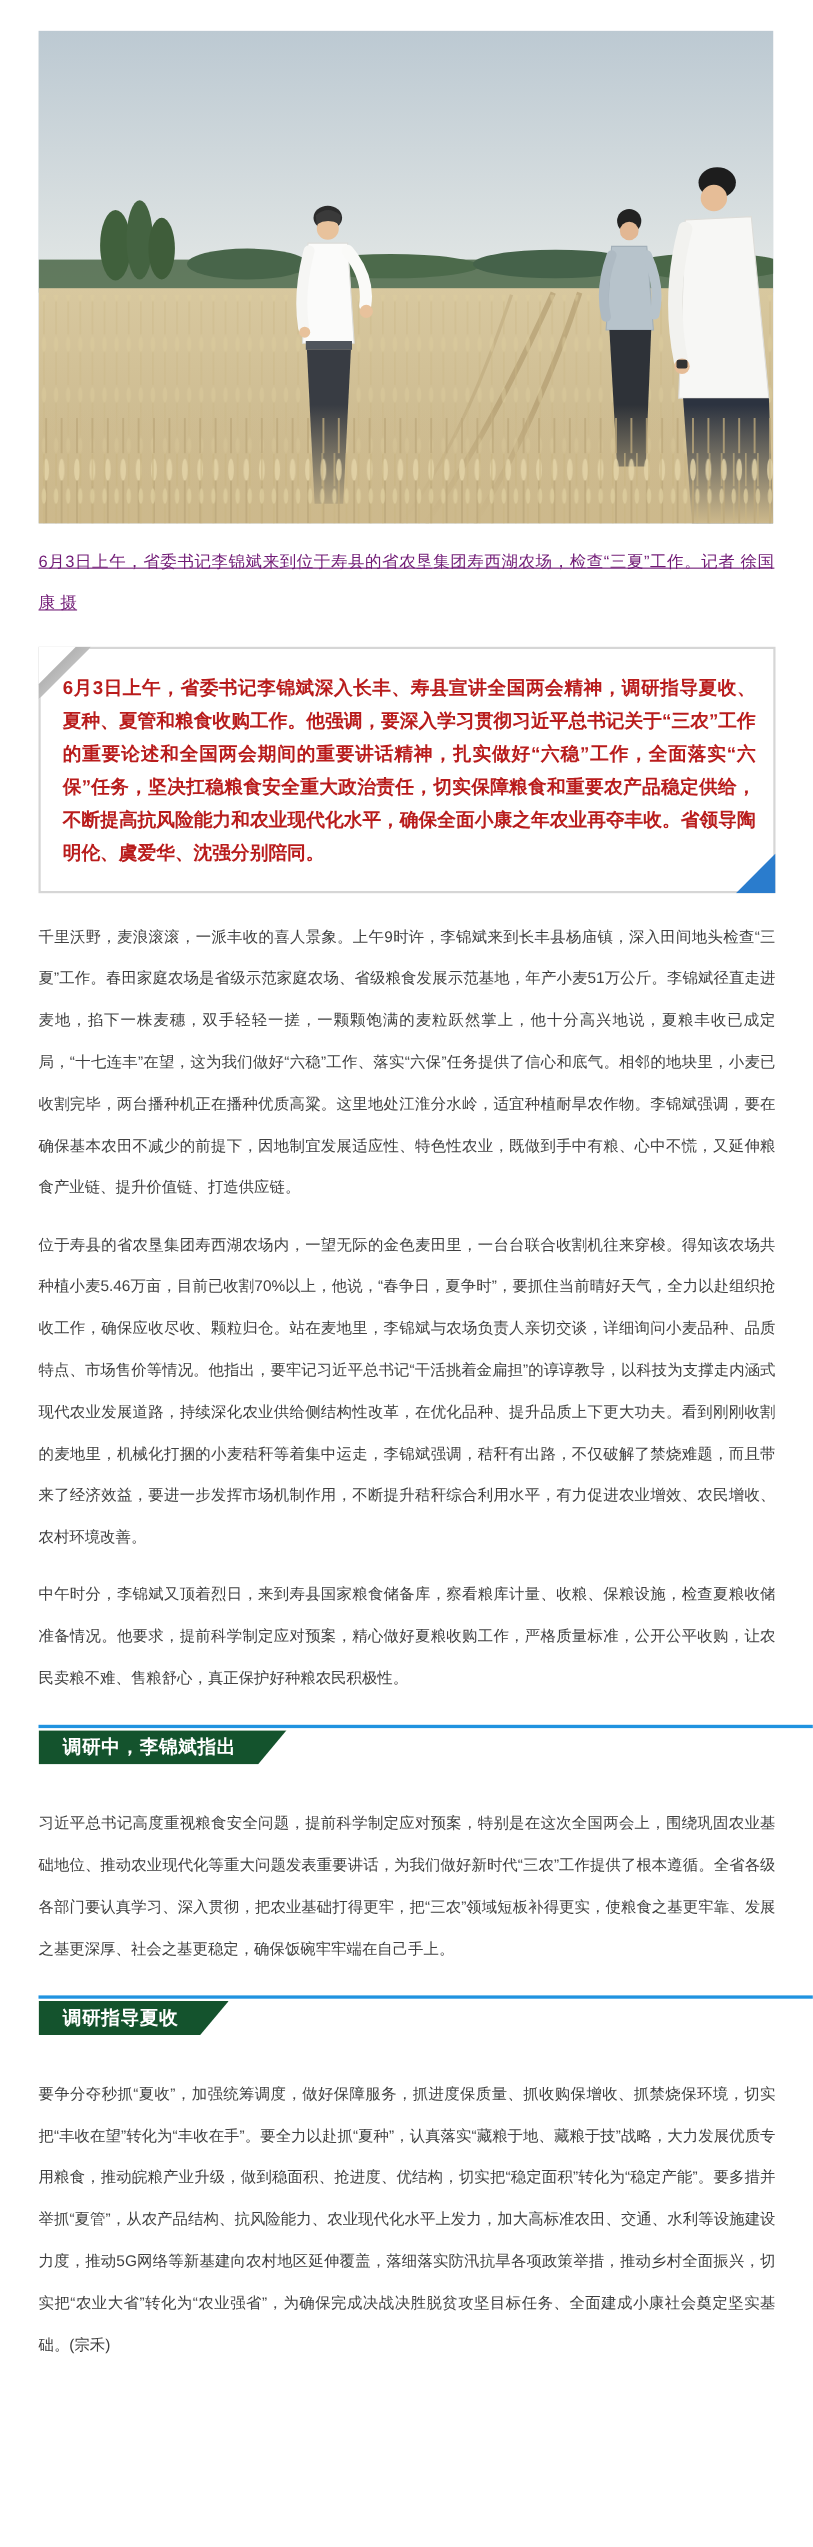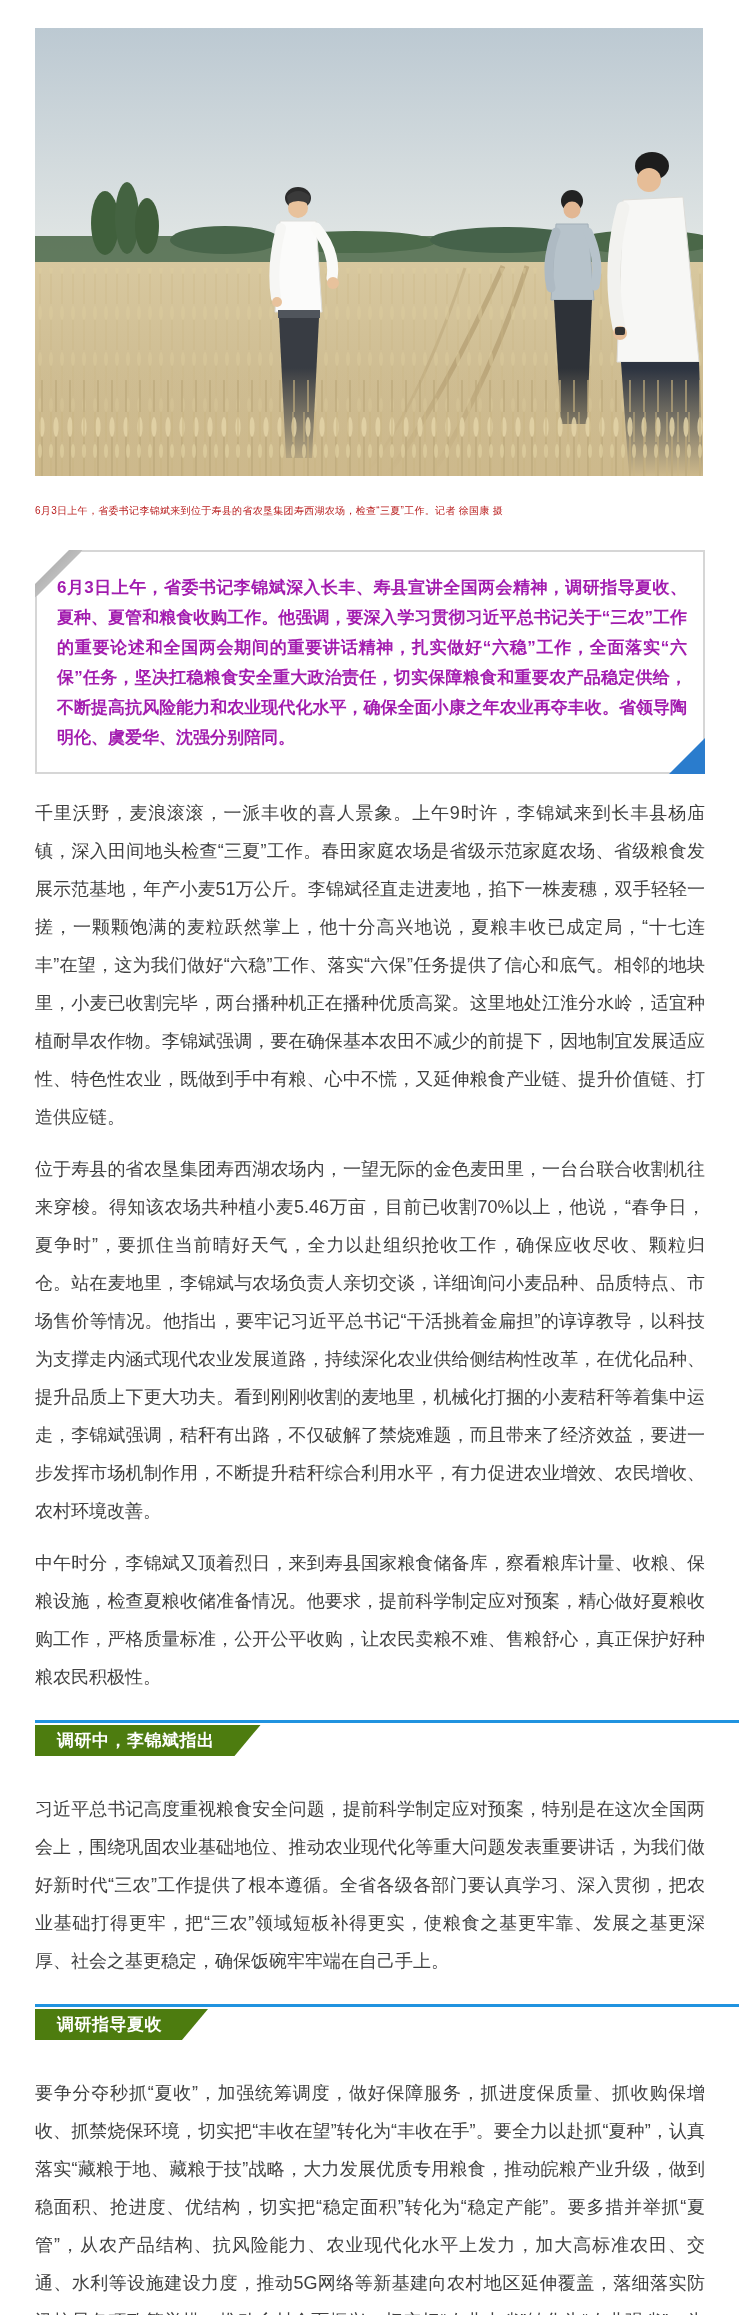--- a/index.html
+++ b/index.html
@@ -6,40 +6,40 @@
   body{
     width:739px;min-height:2315px;margin:0 auto;position:relative;
     font-family:"Liberation Sans","DejaVu Sans",sans-serif;
     -webkit-font-smoothing:antialiased;
   }
   .photo-wrap{
     margin:28px 36px 0 35px;height:448px;overflow:hidden;position:relative;background:#cfd8dc;
   }
   .photo-wrap svg{display:block;width:100%;height:100%;}
   .caption{
-    margin:16px 35px 0 35px;font-size:10px;line-height:38px;color:#b91c1c;
-    text-align:justify;letter-spacing:.3px;
+    margin:16px 35px 0 35px;font-size:15px;line-height:38px;color:#701a75;
+    text-align:justify;letter-spacing:.3px;text-decoration:underline;
   }
   .quote-box{
     position:relative;margin:20px 34px 0 35px;border:2px solid #d6d6d6;background:#ffffff;
-    padding:21px 16px 19px 20px;font-size:17px;line-height:30px;color:#a21caf;font-weight:600;
+    padding:21px 16px 19px 20px;font-size:17px;line-height:30px;color:#b91c1c;font-weight:600;
     text-align:justify;
   }
   .fold{position:absolute;top:-2px;left:-2px;width:48px;height:48px;pointer-events:none;}
   .tri{position:absolute;bottom:-2px;right:-2px;width:36px;height:36px;pointer-events:none;}
   .para{
-    margin:14px 34px 0 35px;font-size:18px;line-height:38px;color:#404040;text-align:justify;
+    margin:14px 34px 0 35px;font-size:14px;line-height:38px;color:#404040;text-align:justify;
   }
   .para.first{margin-top:20px;}
   .para.after-badge{margin-top:34px;}
   .section{margin:24px 0 0 35px;}
   .section-line{height:3px;background:#2093e0;}
   .section-badge{
     display:inline-block;margin-top:2px;height:31px;line-height:31px;
-    background:#4d7c0f;color:#ffffff;font-size:17px;font-weight:bold;
+    background:#14532d;color:#ffffff;font-size:17px;font-weight:bold;
     padding:0 46px 0 22px;letter-spacing:.5px;
     clip-path:polygon(0 0,100% 0,calc(100% - 26px) 100%,0 100%);
   }
 </style>
 </head>
 <body>
 
 <div class="photo-wrap">
   <svg viewBox="0 0 668 448" preserveAspectRatio="none">
     <defs>

